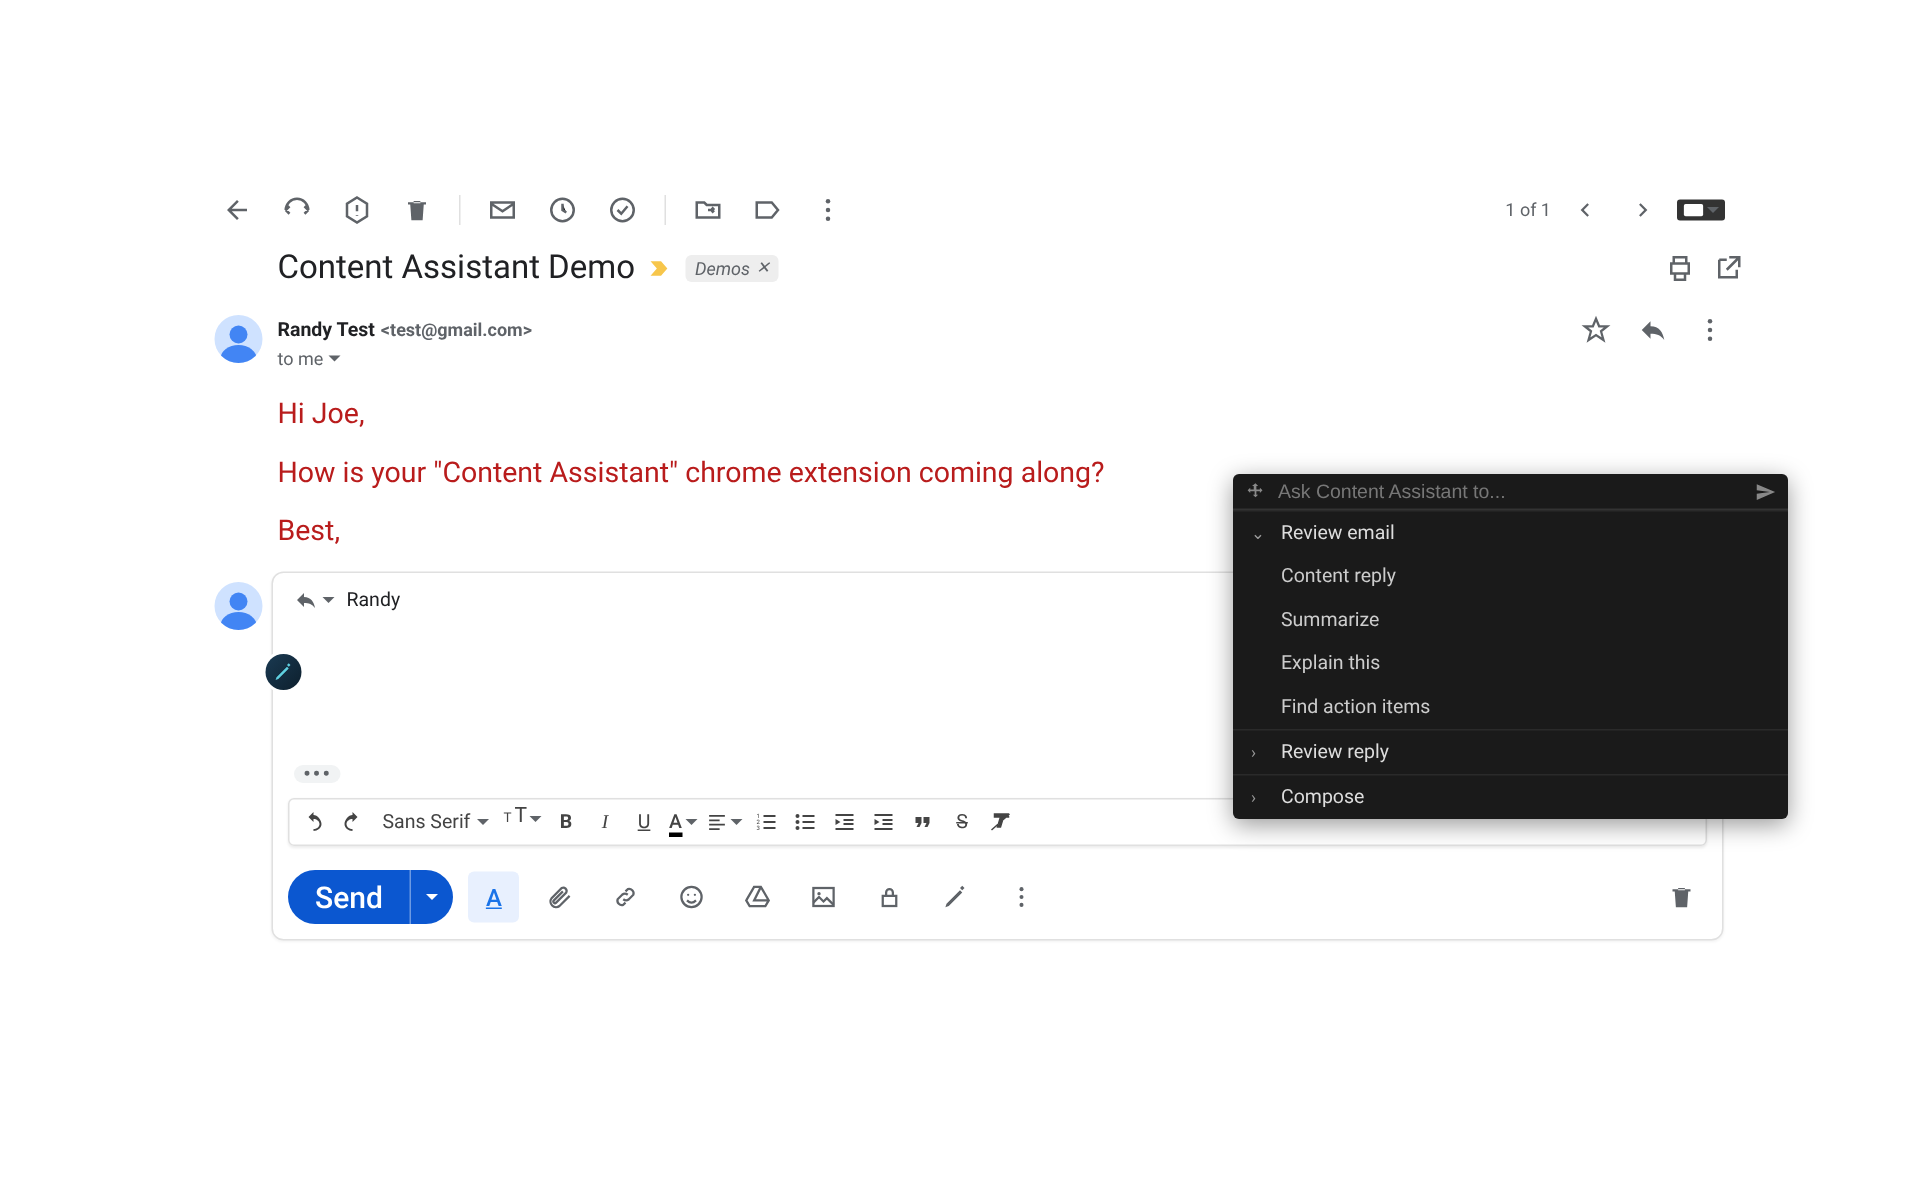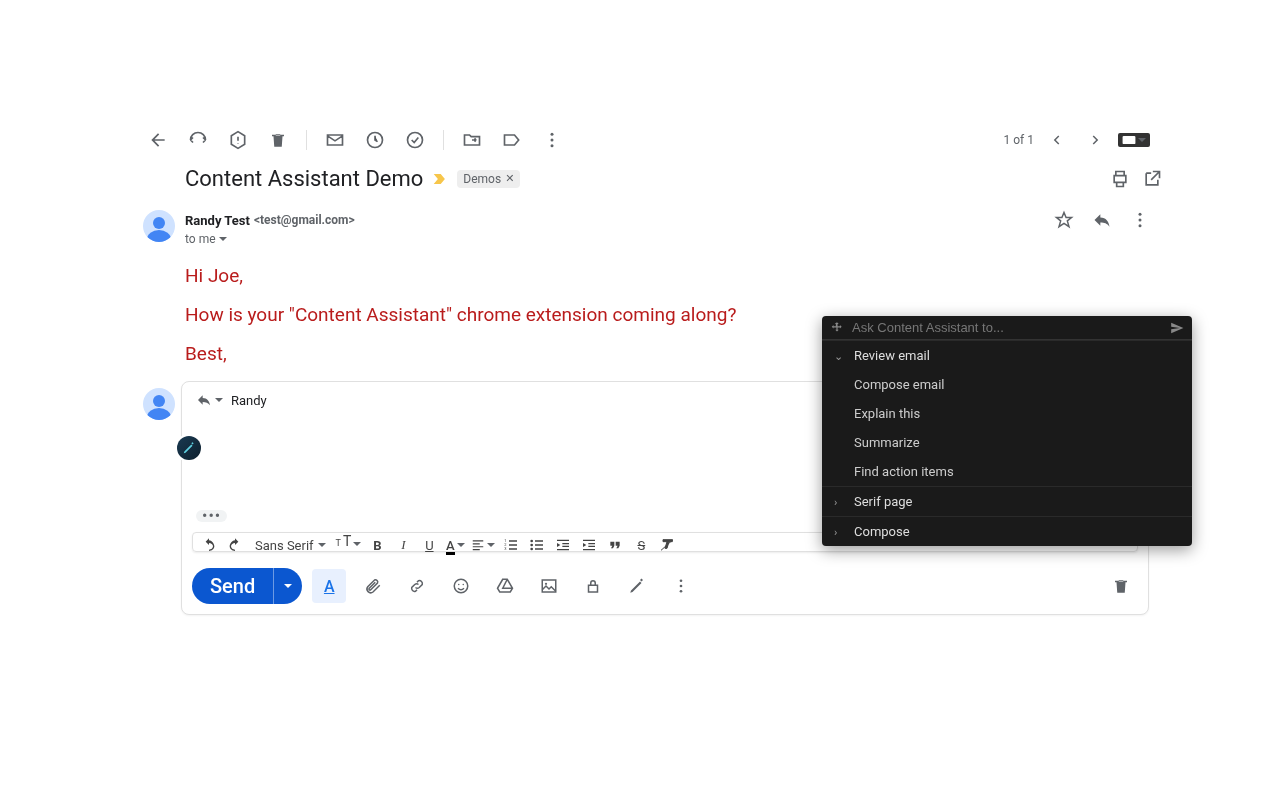--- a/index.html
+++ b/index.html
@@ -79,20 +79,21 @@
   }
   .label-chip {
     background: #eee;
     color: #5f6368;
     font-size: 12px;
     padding: 2px 6px;
     border-radius: 4px;
     display: flex;
     align-items: center;
     gap: 4px;
+    font-style: italic;
   }
   .label-chip .x { font-size: 11px; cursor: pointer; }
   .subject-actions {
     margin-left: auto;
     display: flex;
     gap: 12px;
     color: #5f6368;
   }
   .avatar {
     width: 32px;
@@ -212,21 +213,22 @@
     font-size: 16px;
     line-height: 12px;
     letter-spacing: 1px;
     cursor: pointer;
   }
   .format-bar {
     margin: 0 10px 10px;
     border: 1px solid #e0e0e0;
     border-radius: 4px;
     display: flex;
-    height: 20px;
+    align-items: center;
+    height: 32px;
     padding: 0 4px;
     gap: 2px;
     box-shadow: 0 1px 2px rgba(0,0,0,0.08);
   }
   .fbtn {
     min-width: 24px;
     height: 24px;
     display: flex;
     align-items: center;
     justify-content: center;
@@ -661,25 +663,25 @@
     <span>
       <svg width="14" height="14" viewBox="0 0 24 24">
           <path fill="currentColor" d="M2 21l21-9L2 3v7l15 2-15 2z"></path>
         </svg>
     </span>
   </div>
   <div class="ap-item section">
     <span class="chev">⌄</span>
     <span>Review email</span>
   </div>
-  <div class="ap-item">Compose email</div>
+  <div class="ap-item">Content reply</div>
+  <div class="ap-item">Summarize</div>
   <div class="ap-item">Explain this</div>
-  <div class="ap-item">Summarize</div>
   <div class="ap-item">Find action items</div>
   <div class="ap-item section">
     <span class="chev">›</span>
-    <span>Serif page</span>
+    <span>Review reply</span>
   </div>
   <div class="ap-item section">
     <span class="chev">›</span>
     <span>Compose</span>
   </div>
 </div>
 
 </body></html>

